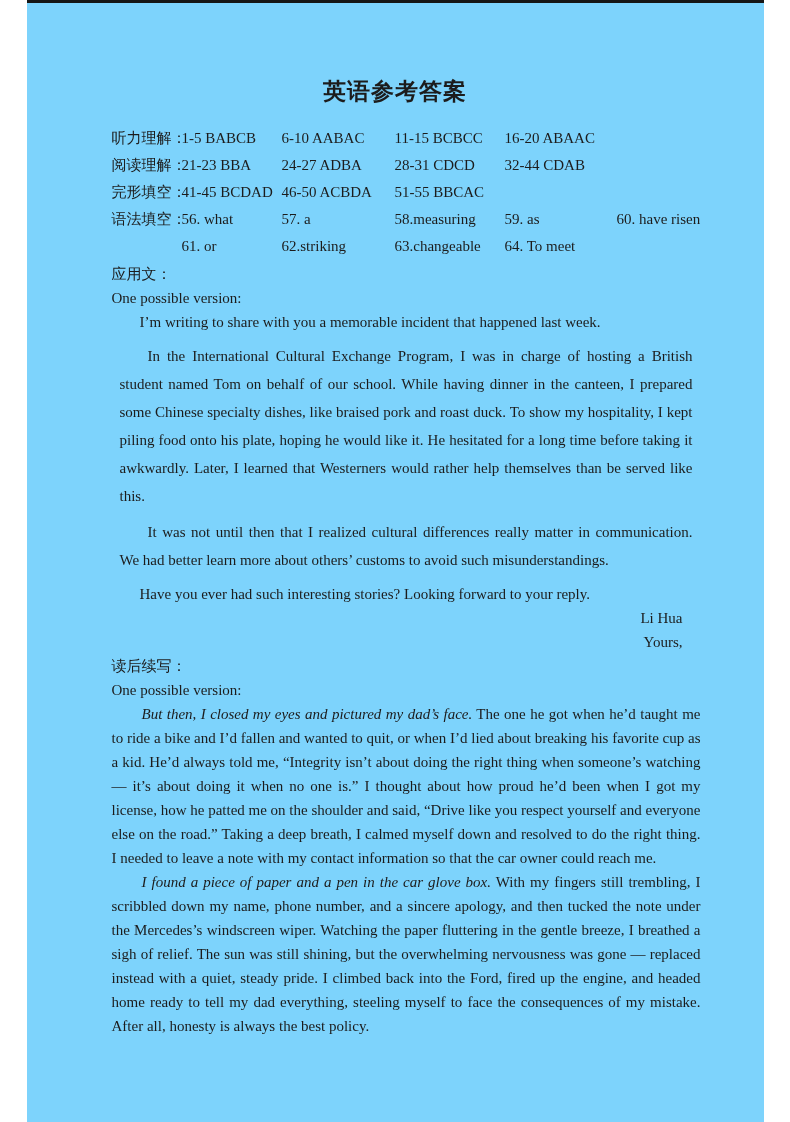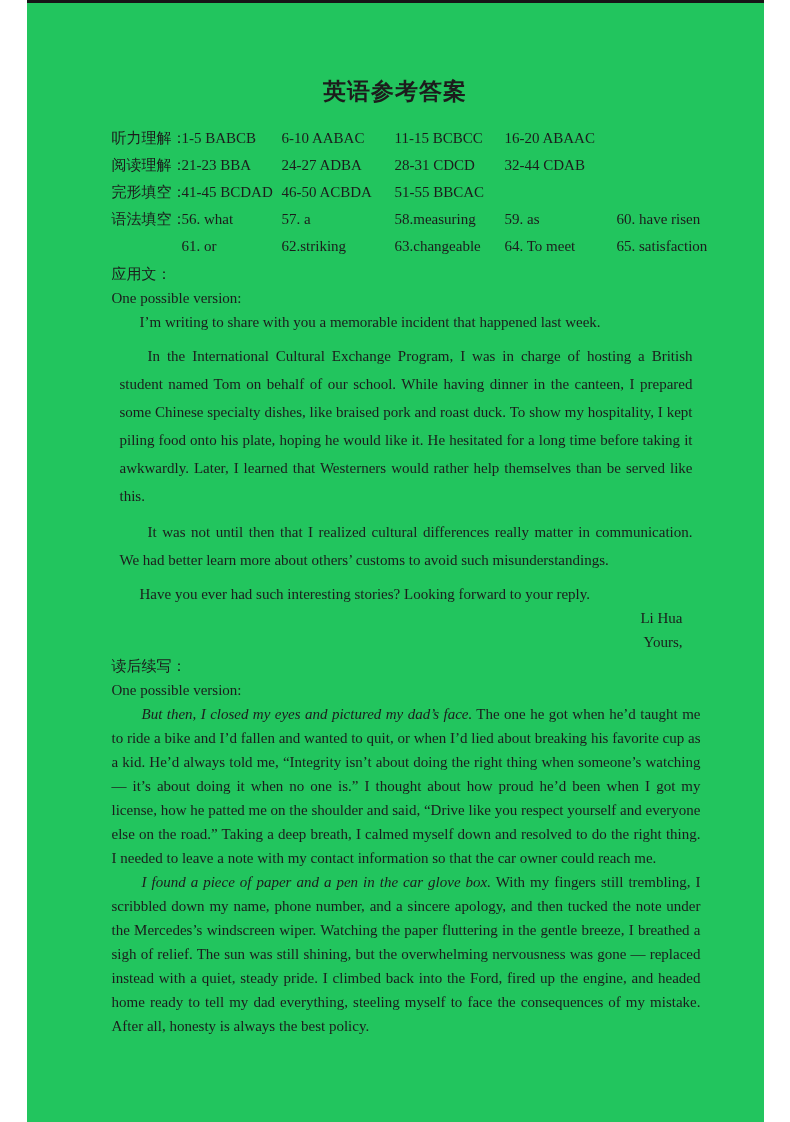--- a/index.html
+++ b/index.html
@@ -1,21 +1,21 @@
 <!DOCTYPE html>
 <html><head>
 <meta charset="utf-8">
 <style>
   html, body { margin: 0; padding: 0; background: #ffffff; }
   .page {
     position: relative;
     width: 737px;
     height: 1122px;
     margin: 0 auto;
-    background: #22c55e;
+    background: #7dd3fc;
     color: #1c1c1c;
     font-family: "Liberation Serif", "DejaVu Serif", serif;
     font-size: 15px;
     box-sizing: border-box;
     overflow: hidden;
   }
   .scan-edge {
     position: absolute;
     top: 0; left: 0;
     width: 100%; height: 3px;
@@ -105,21 +105,20 @@
         <span class="acell">58.measuring</span>
         <span class="acell">59. as</span>
         <span class="acell">60. have risen</span>
       </div>
       <div class="arow">
         <span class="alabel"></span>
         <span class="acell">61. or</span>
         <span class="acell">62.striking</span>
         <span class="acell">63.changeable</span>
         <span class="acell">64. To meet</span>
-        <span class="acell">65. satisfaction</span>
       </div>
     </div>
 
     <div>
       <div class="section-label">应用文：</div>
       <div class="line">One possible version:</div>
       <div class="indent">I’m writing to share with you a memorable incident that happened last week.</div>
       <p class="para">In the International Cultural Exchange Program, I was in charge of hosting a British student named Tom on behalf of our school. While having dinner in the canteen, I prepared some Chinese specialty dishes, like braised pork and roast duck. To show my hospitality, I kept piling food onto his plate, hoping he would like it. He hesitated for a long time before taking it awkwardly. Later, I learned that Westerners would rather help themselves than be served like this.</p>
       <p class="para">It was not until then that I realized cultural differences really matter in communication. We had better learn more about others’ customs to avoid such misunderstandings.</p>
       <div class="indent">Have you ever had such interesting stories? Looking forward to your reply.</div>

